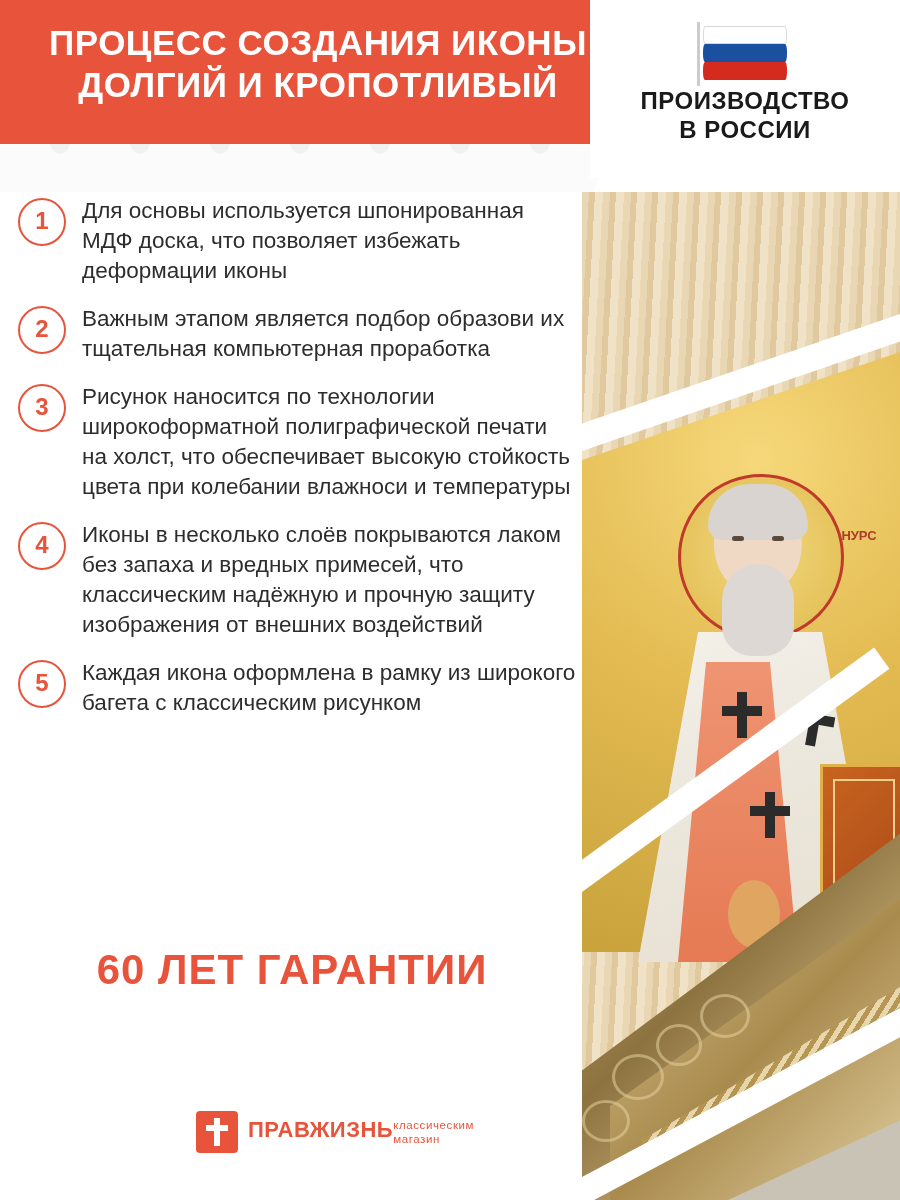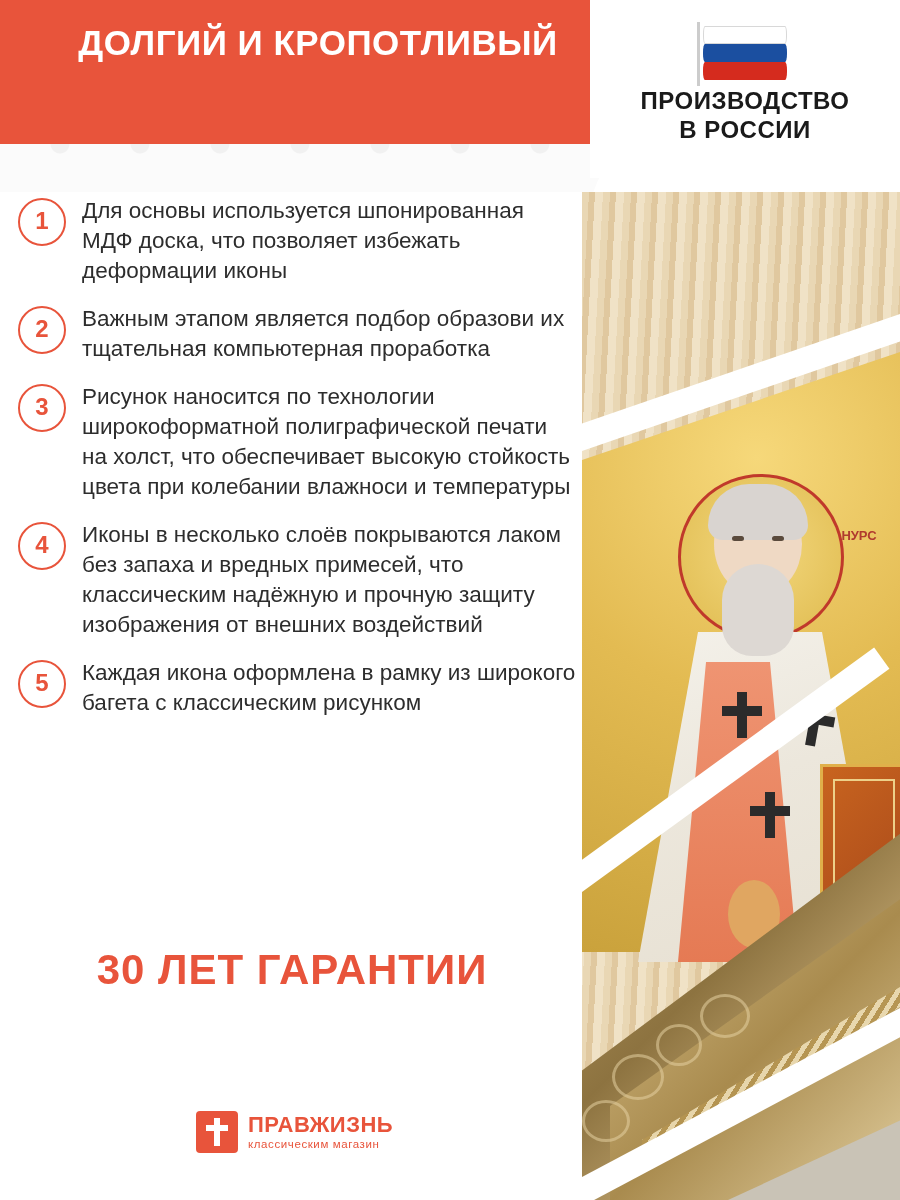--- a/index.html
+++ b/index.html
@@ -434,21 +434,20 @@
     background: #ffffff;
   }
   .logo-mark .lh {
     position: absolute;
     left: 10px; top: 14px;
     width: 22px; height: 6px;
     background: #ffffff;
   }
   .logo-words {
     display: flex;
-    flex-direction: column;
     justify-content: flex-start;
   }
   .logo-name {
     color: #e8543b;
     font-size: 22px;
     font-weight: bold;
     letter-spacing: 0.5px;
     line-height: 24px;
   }
   .logo-sub {
@@ -461,20 +460,21 @@
 </head>
 <body>
 
 <div class="page">
 
   <div class="pattern-strip"></div>
 
   <div class="header-band"></div>
   <div class="header-wedge"></div>
   <div class="header-title">
+    <span class="line1">ПРОЦЕСС СОЗДАНИЯ ИКОНЫ</span>
     <span class="line2">ДОЛГИЙ И КРОПОТЛИВЫЙ</span>
   </div>
 
   <div class="russia-badge">
     <div class="flag">
       <div class="pole"></div>
       <div class="wave w1"></div>
       <div class="wave w2"></div>
       <div class="wave w3"></div>
     </div>
@@ -548,21 +548,21 @@
       <div class="step-text">Иконы в несколько слоёв покрываются лаком без запаха и вредных примесей, что классическим надёжную и прочную защиту изображения от внешних воздействий</div>
     </div>
 
     <div class="step">
       <div class="step-num">5</div>
       <div class="step-text">Каждая икона оформлена в рамку из широкого багета с классическим рисунком</div>
     </div>
 
   </div>
 
-  <div class="guarantee">30 ЛЕТ ГАРАНТИИ</div>
+  <div class="guarantee">60 ЛЕТ ГАРАНТИИ</div>
 
   <div class="logo">
     <div class="logo-mark">
       <div class="lv"></div>
       <div class="lh"></div>
     </div>
     <div class="logo-words">
       <div class="logo-name">ПРАВЖИЗНЬ</div>
       <div class="logo-sub">классическим магазин</div>
     </div>

